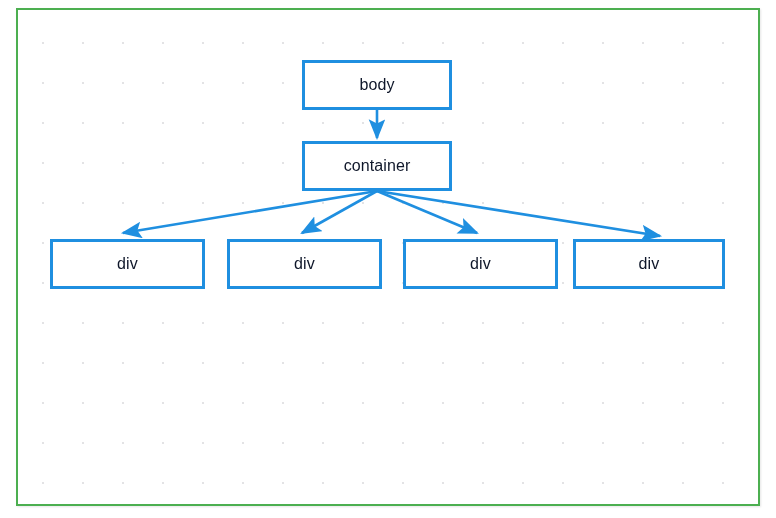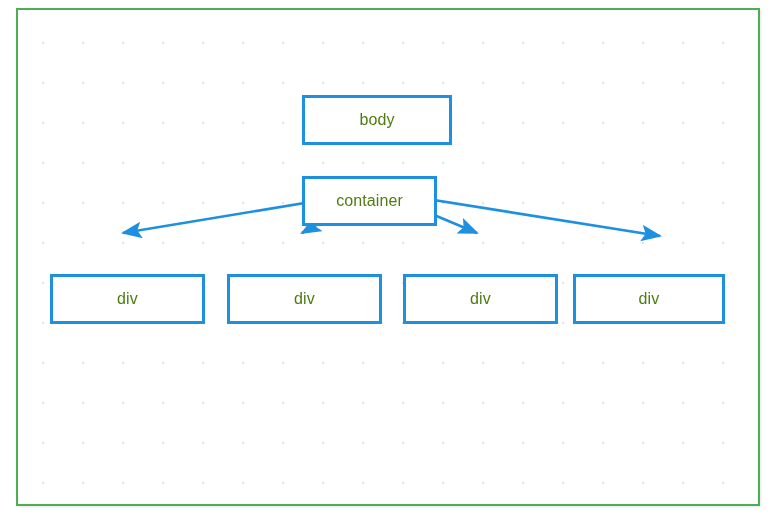--- a/index.html
+++ b/index.html
@@ -39,29 +39,28 @@
     pointer-events: none;
   }
   .node {
     position: absolute;
     box-sizing: border-box;
     border: 3px solid #1f8fe0;
     background: #ffffff;
     display: flex;
     align-items: center;
     justify-content: center;
-    color: #4d7c0f;
+    color: #0f172a;
     font-size: 16px;
     line-height: 1;
     letter-spacing: 0.1px;
     white-space: nowrap;
-    margin-top: 35px;
   }
   #node-body      { left: 302px; top: 60px;  width: 150px; height: 50px; }
-  #node-container { left: 302px; top: 141px; width: 135px; height: 50px; }
+  #node-container { left: 302px; top: 141px; width: 150px; height: 50px; }
   #node-div-0     { left: 50px;  top: 239px; width: 155px; height: 50px; }
   #node-div-1     { left: 227px; top: 239px; width: 155px; height: 50px; }
   #node-div-2     { left: 403px; top: 239px; width: 155px; height: 50px; }
   #node-div-3     { left: 573px; top: 239px; width: 152px; height: 50px; }
 </style>
 </head>
 <body>
 
 <div id="screen">
 

